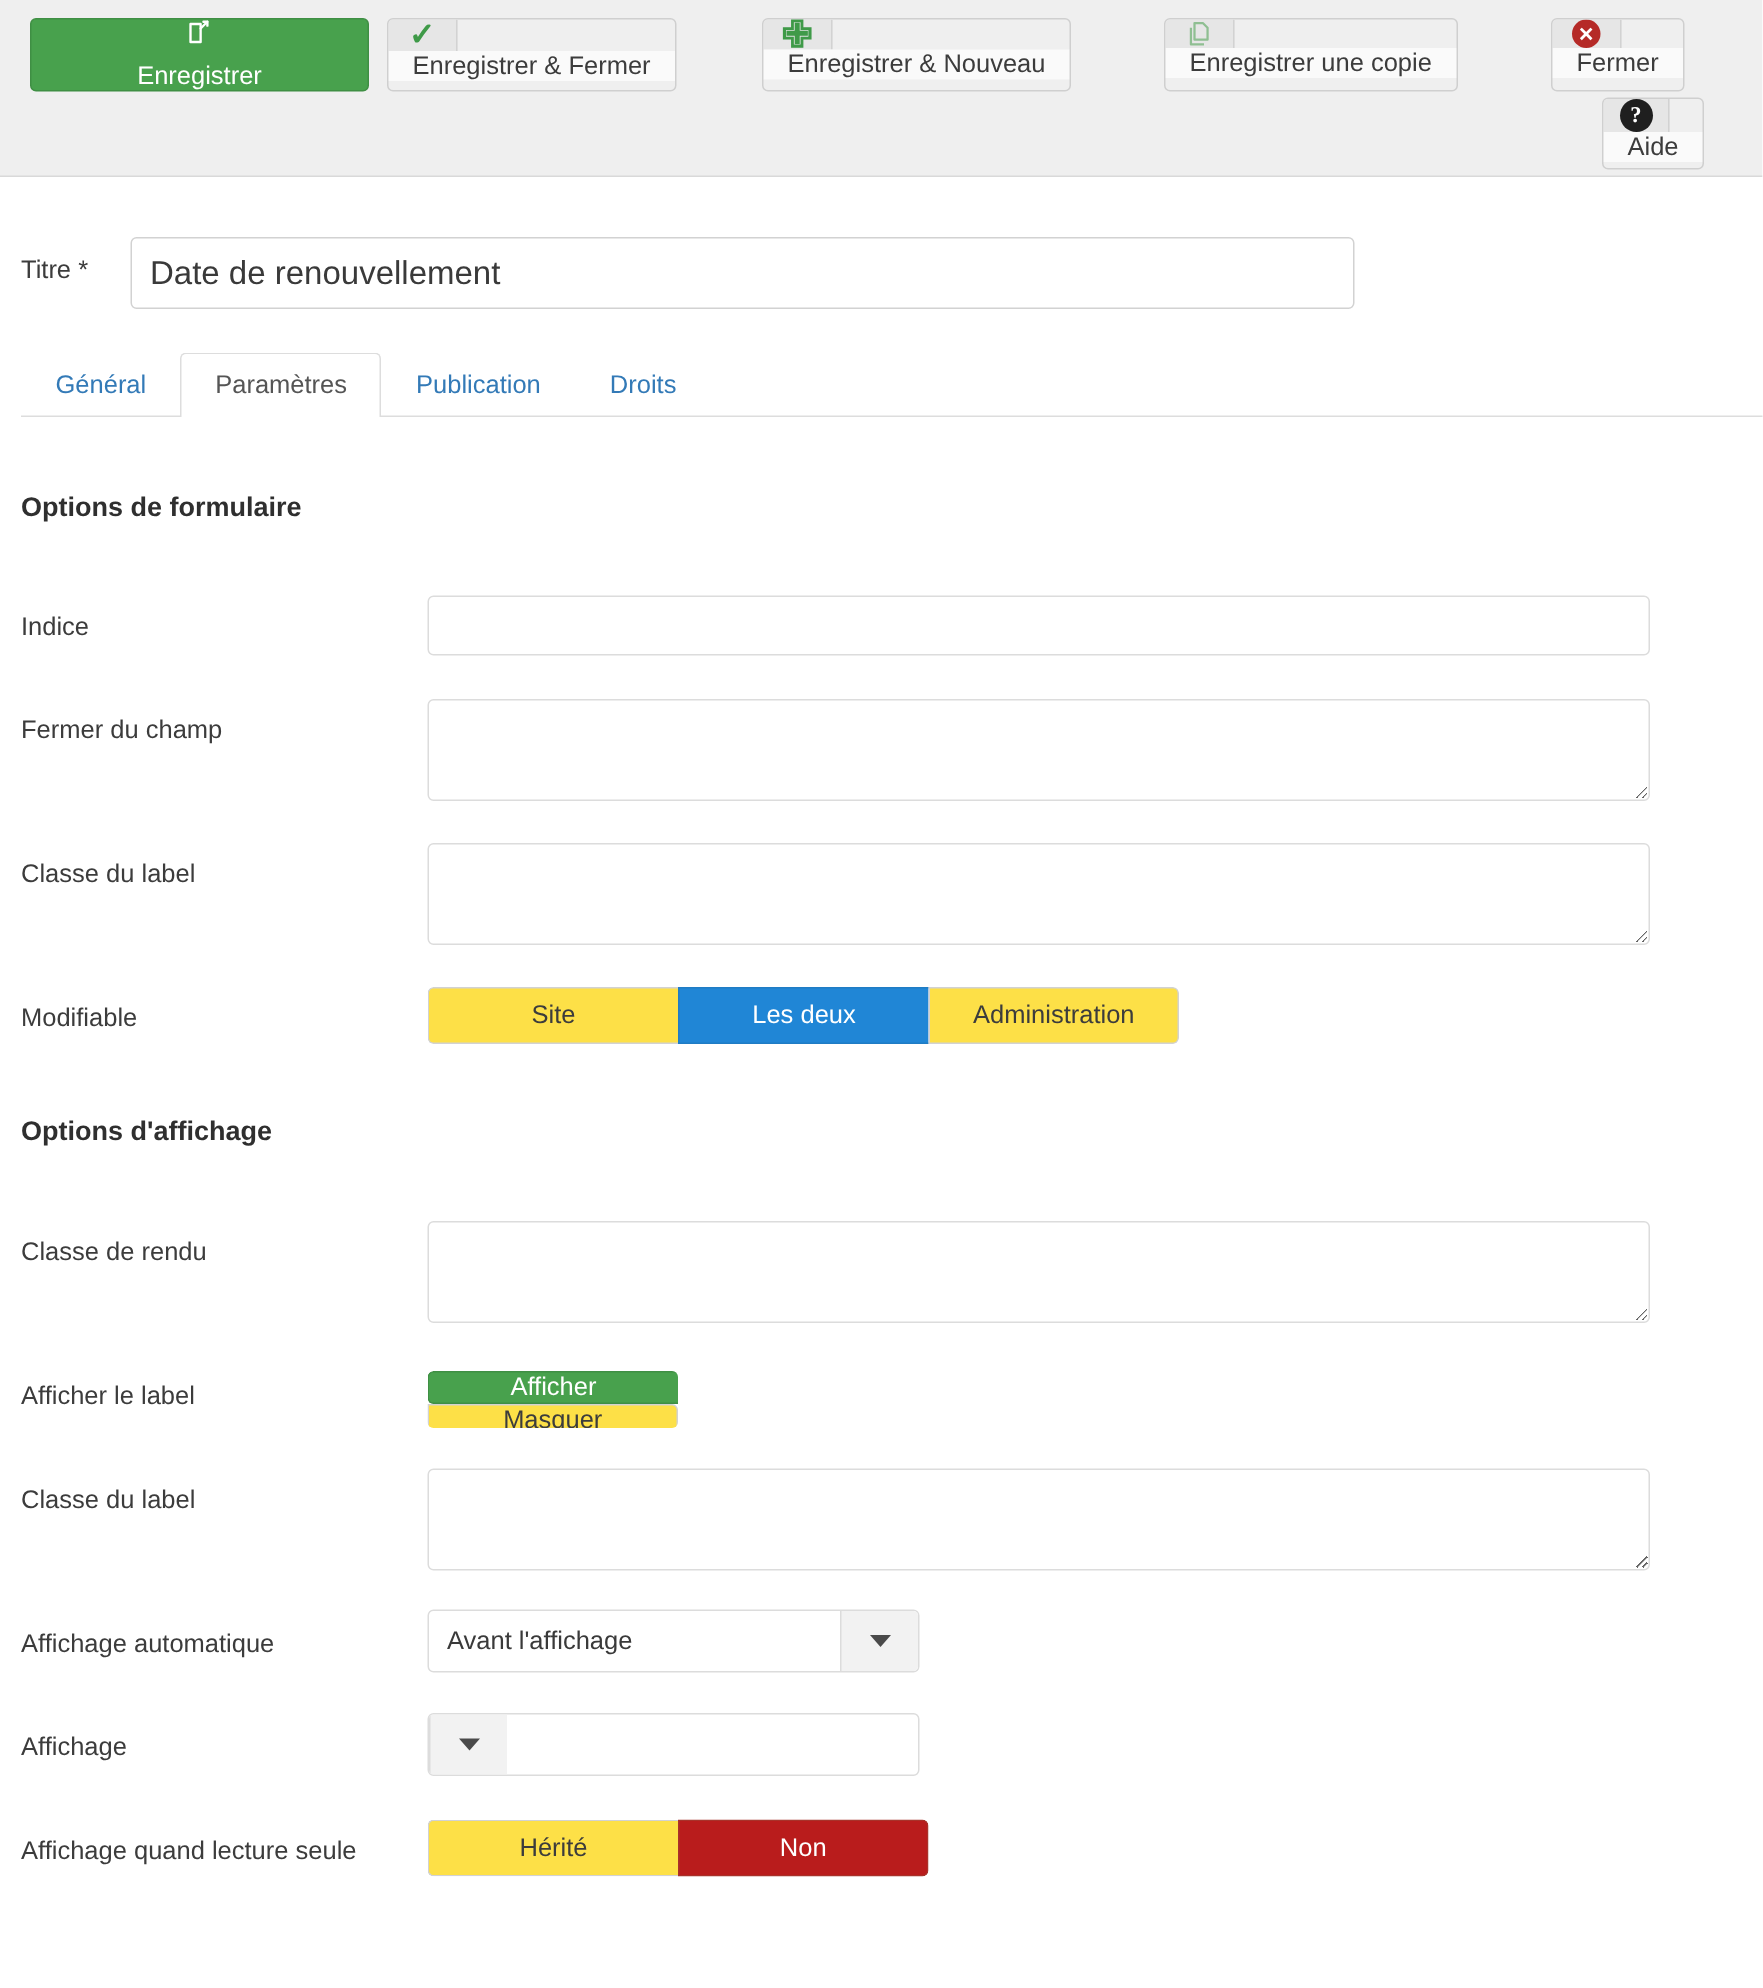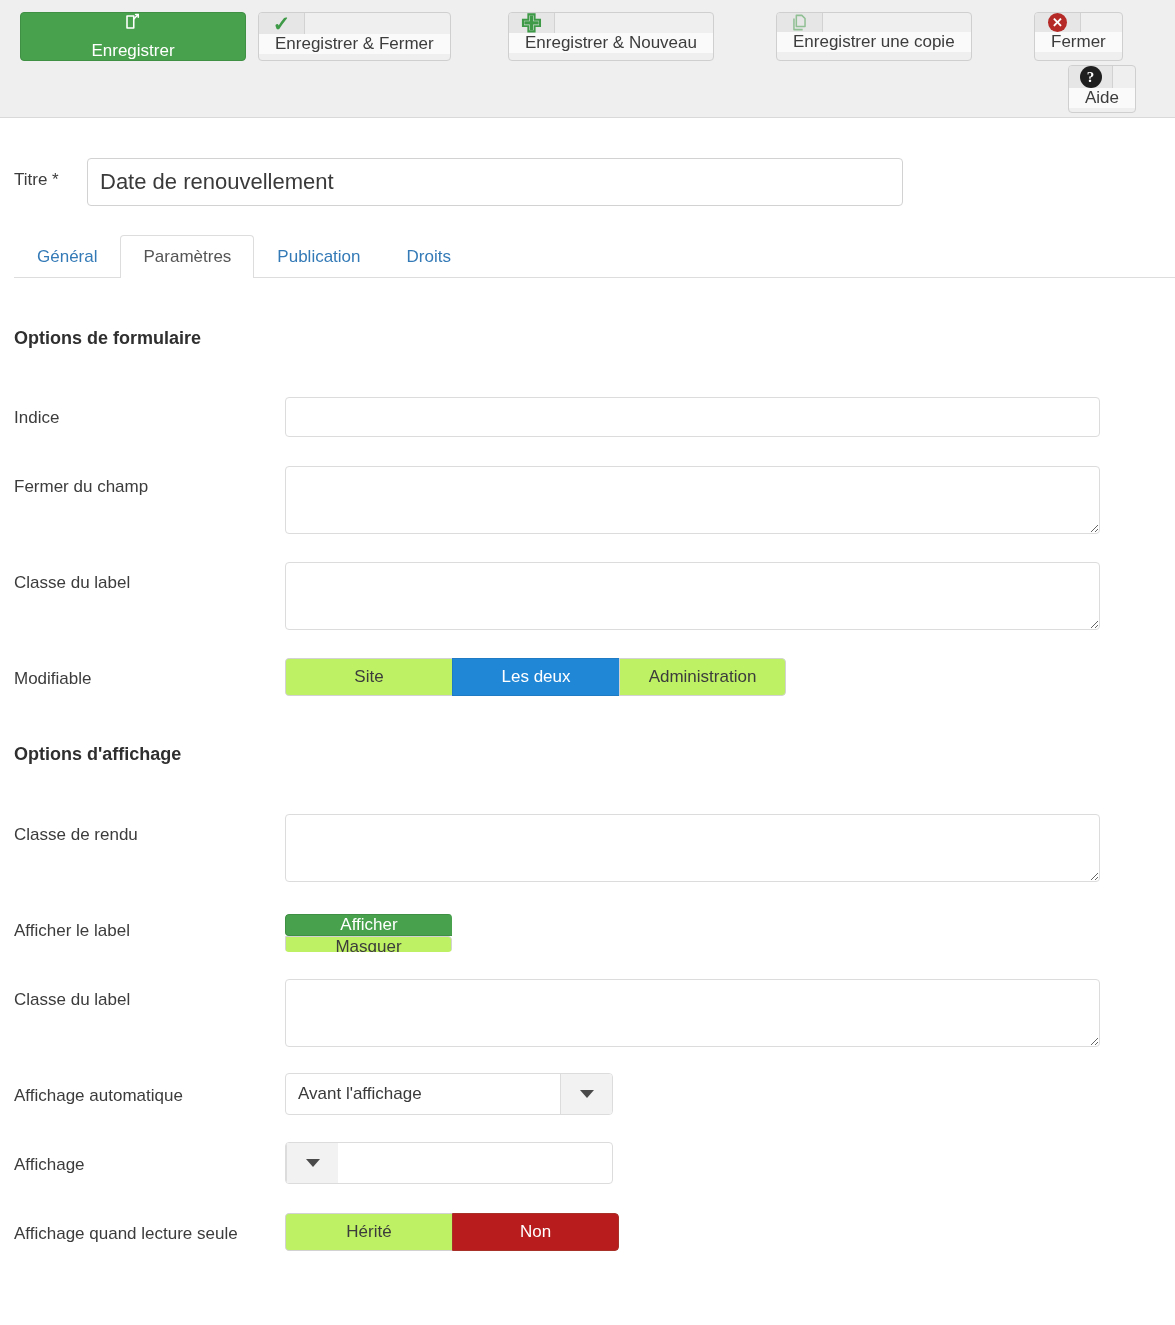--- a/index.html
+++ b/index.html
@@ -231,21 +231,21 @@
     display: flex;
     border-radius: 4px;
     overflow: hidden;
   }
   .seg {
     width: 167px;
     display: flex;
     align-items: center;
     justify-content: center;
     font-size: 17px;
-    background: #bef264;
+    background: #fde047;
     color: #3c3c3c;
     border: 1px solid #d2d2d2;
     border-right: none;
     cursor: pointer;
     user-select: none;
     white-space: nowrap;
   }
   .seg:last-child { border-right: 1px solid #d2d2d2; }
   .seg:first-child { border-top-left-radius: 4px; border-bottom-left-radius: 4px; }
   .seg:last-child  { border-top-right-radius: 4px; border-bottom-right-radius: 4px; }

